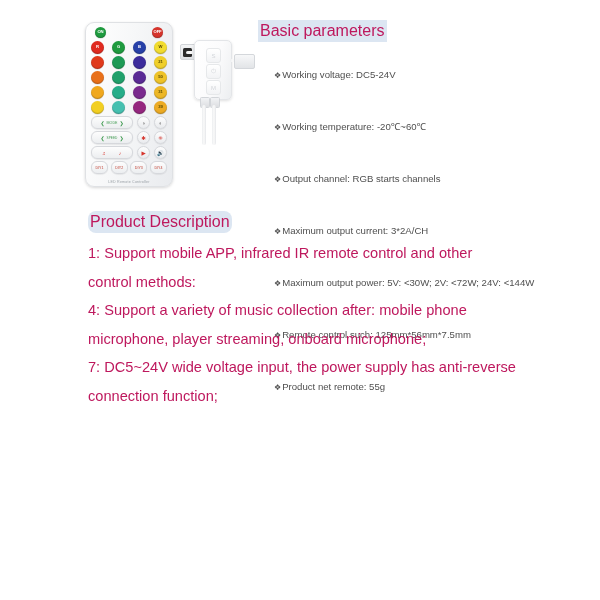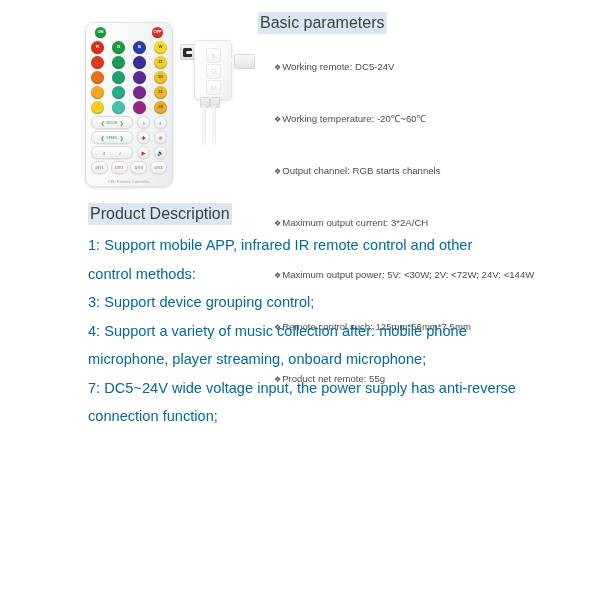--- a/index.html
+++ b/index.html
@@ -175,25 +175,25 @@
 
   
   #params {
     position: absolute;
     left: 258px;
     top: 12px;
     width: 330px;
   }
   .heading {
     font-size: 16px;
-    color: #404040;
+    color: #be185d;
     background: #dce6f2;
     display: inline-block;
     padding: 1px 2px;
-    margin: 0 0 7px 0;
+    margin: 8px 0 7px 0;
     font-weight: normal;
     line-height: 1.25;
   }
   .param-line {
     font-size: 9.6px;
     line-height: 17px;
     color: #4f4f4f;
     white-space: pre-wrap;
   }
   .param-line .bullet {
@@ -202,25 +202,25 @@
     margin-right: 1px;
   }
 
   
   #description {
     position: absolute;
     left: 88px;
     top: 203px;
     width: 428px;
   }
-  #desc-heading { margin-bottom: 6px; }
+  #desc-heading { margin-bottom: 6px; border-radius: 8px; }
   .desc-line {
     font-size: 14.6px;
     line-height: 28.5px;
-    color: #0369a1;
+    color: #be185d;
   }
 </style>
 </head>
 <body>
 
 <div id="top-area">
 
   <div id="remote">
     <div class="rrow" id="row-onoff">
       <div class="rbtn" style="background:#1f9b3f">ON</div>
@@ -314,21 +314,21 @@
     <div id="ctrl-conn"></div>
     <div class="wire-plug" style="left:20px;"></div>
     <div class="wire-plug" style="left:30px;"></div>
     <div class="wire" id="wire-a" style="top:67px;height:40px;"></div>
     <div class="wire" id="wire-b" style="top:67px;height:40px;"></div>
   </div>
 
   <div id="params">
     <div class="heading">Basic parameters</div>
     <div class="param-line">
-      <span class="bullet">❖</span><span>Working remote: DC5-24V</span>
+      <span class="bullet">❖</span><span>Working voltage: DC5-24V</span>
     </div>
     <div class="param-line">
       <span class="bullet">❖</span><span>Working temperature: -20℃~60℃</span>
     </div>
     <div class="param-line">
       <span class="bullet">❖</span><span>Output channel: RGB starts channels</span>
     </div>
     <div class="param-line">
       <span class="bullet">❖</span><span>Maximum output current: 3*2A/CH</span>
     </div>
@@ -340,17 +340,16 @@
     </div>
     <div class="param-line">
       <span class="bullet">❖</span><span>Product net remote: 55g</span>
     </div>
   </div>
 </div>
 
 <div id="description">
   <div class="heading" id="desc-heading">Product Description</div>
   <div class="desc-line">1: Support mobile APP, infrared IR remote control and other control methods:</div>
-  <div class="desc-line">3: Support device grouping control;</div>
   <div class="desc-line">4: Support a variety of music collection after: mobile phone microphone, player streaming, onboard microphone;</div>
   <div class="desc-line">7: DC5~24V wide voltage input, the power supply has anti-reverse connection function;</div>
   
 </div>
 
 </body></html>

